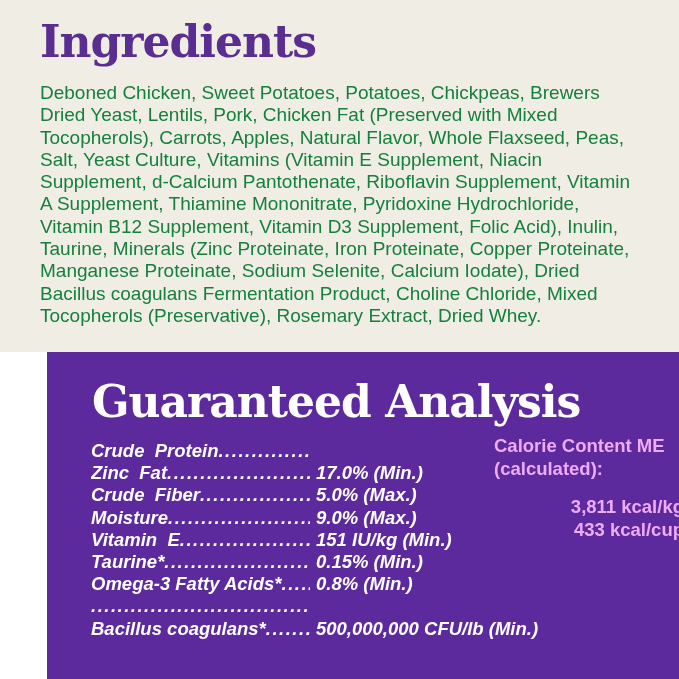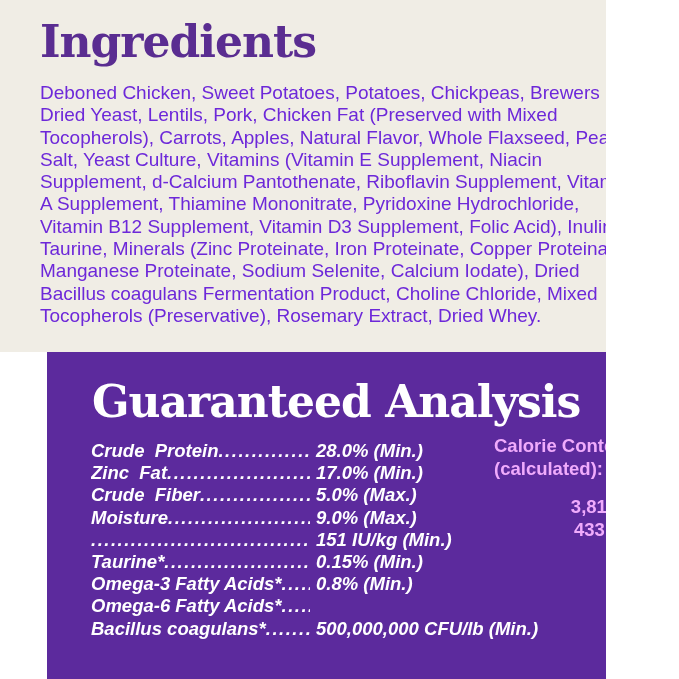--- a/index.html
+++ b/index.html
@@ -1,21 +1,21 @@
 <!DOCTYPE html>
 <html><head>
 <meta charset="utf-8">
 <style>
   html, body {
     margin: 0;
     padding: 0;
   }
   .label {
     position: relative;
-    width: 606px;
+    width: 679px;
     height: 679px;
     overflow: hidden;
     font-family: "Liberation Sans", sans-serif;
   }
 
   
   .ingredients-section {
     box-sizing: border-box;
     width: 679px;
     height: 352px;
@@ -30,21 +30,21 @@
     line-height: 52px;
     letter-spacing: -1px;
     color: #5a2d91;
   }
   .ingredients-text {
     margin: 14px 0 0 0;
     width: 604px;
     font-size: 19px;
     line-height: 22.3px;
     font-weight: 400;
-    color: #6d28d9;
+    color: #15803d;
   }
 
   
   .analysis-section {
     position: relative;
     box-sizing: border-box;
     width: 679px;
     height: 327px;
     background: #5c2a9d;
     padding: 24px 0 0 44px;
@@ -114,21 +114,20 @@
 
   <section class="analysis-section">
     <h1 class="section-title">Guaranteed Analysis</h1>
 
     <div class="ga-table" id="ga-table">
         <div class="ga-row">
           <span class="ga-left">
             <span class="ga-label">Crude  Protein</span>
             <span class="ga-dots">............................................................</span>
           </span>
-          <span class="ga-value">28.0% (Min.)</span>
         </div>
         <div class="ga-row">
           <span class="ga-left">
             <span class="ga-label">Zinc  Fat</span>
             <span class="ga-dots">............................................................</span>
           </span>
           <span class="ga-value">17.0% (Min.)</span>
         </div>
         <div class="ga-row">
           <span class="ga-left">
@@ -139,41 +138,41 @@
         </div>
         <div class="ga-row">
           <span class="ga-left">
             <span class="ga-label">Moisture</span>
             <span class="ga-dots">............................................................</span>
           </span>
           <span class="ga-value">9.0% (Max.)</span>
         </div>
         <div class="ga-row">
           <span class="ga-left">
+            <span class="ga-label">Vitamin  E</span>
             <span class="ga-dots">............................................................</span>
           </span>
           <span class="ga-value">151 IU/kg (Min.)</span>
         </div>
         <div class="ga-row">
           <span class="ga-left">
             <span class="ga-label">Taurine*</span>
             <span class="ga-dots">............................................................</span>
           </span>
           <span class="ga-value">0.15% (Min.)</span>
         </div>
         <div class="ga-row">
           <span class="ga-left">
             <span class="ga-label">Omega-3 Fatty Acids*</span>
             <span class="ga-dots">............................................................</span>
           </span>
           <span class="ga-value">0.8% (Min.)</span>
         </div>
         <div class="ga-row">
           <span class="ga-left">
-            <span class="ga-label">Omega-6 Fatty Acids*</span>
             <span class="ga-dots">............................................................</span>
           </span>
         </div>
         <div class="ga-row">
           <span class="ga-left">
             <span class="ga-label">Bacillus coagulans*</span>
             <span class="ga-dots">............................................................</span>
           </span>
           <span class="ga-value">500,000,000 CFU/lb (Min.)</span>
         </div>

